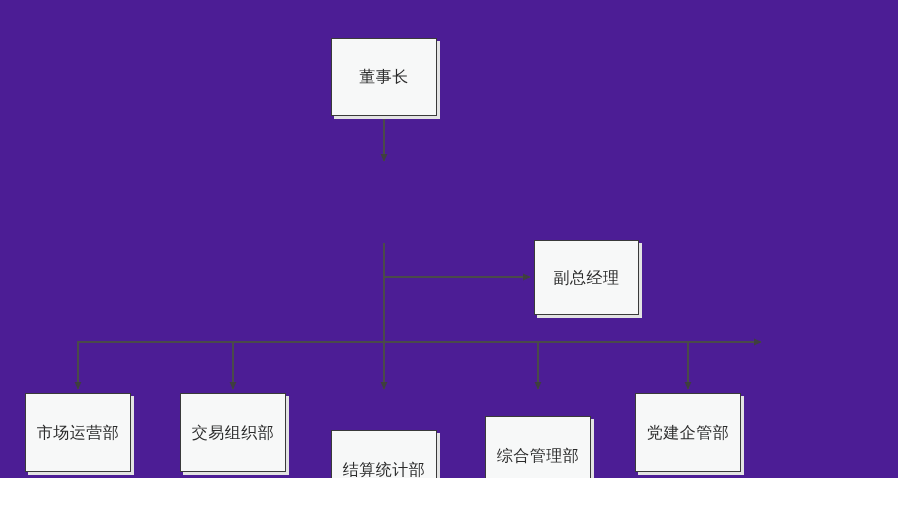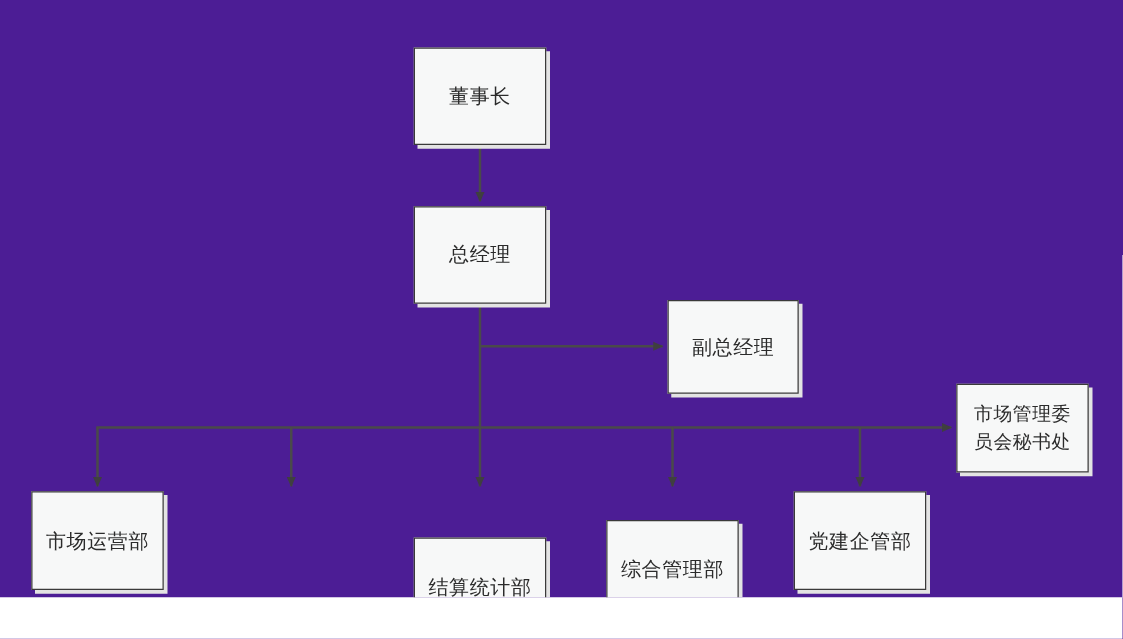--- a/index.html
+++ b/index.html
@@ -83,37 +83,33 @@
       <path d="M 384 342 L 384 389" marker-end="url(#arrowhead)"></path>
       <path d="M 538 342 L 538 389" marker-end="url(#arrowhead)"></path>
       <path d="M 688 342 L 688 389" marker-end="url(#arrowhead)"></path>
     </g>
   </svg>
 
   <div class="node n-chairman">
     <span class="node-label">董事长</span>
   </div>
 
-  <div class="node n-gm">
-    <span class="node-label">总经理</span>
-  </div>
 
   <div class="node n-vgm">
     <span class="node-label">副总经理</span>
   </div>
 
-  <div class="node n-secretariat">
-    <span class="node-label">市场管理委
-员会秘书处</span>
-  </div>
 
   <div class="node n-d1">
     <span class="node-label">市场运营部</span>
   </div>
 
+  <div class="node n-d2">
+    <span class="node-label">交易组织部</span>
+  </div>
 
   <div class="node n-d3">
     <span class="node-label">结算统计部</span>
   </div>
 
   <div class="node n-d4">
     <span class="node-label">综合管理部</span>
   </div>
 
   <div class="node n-d5">

